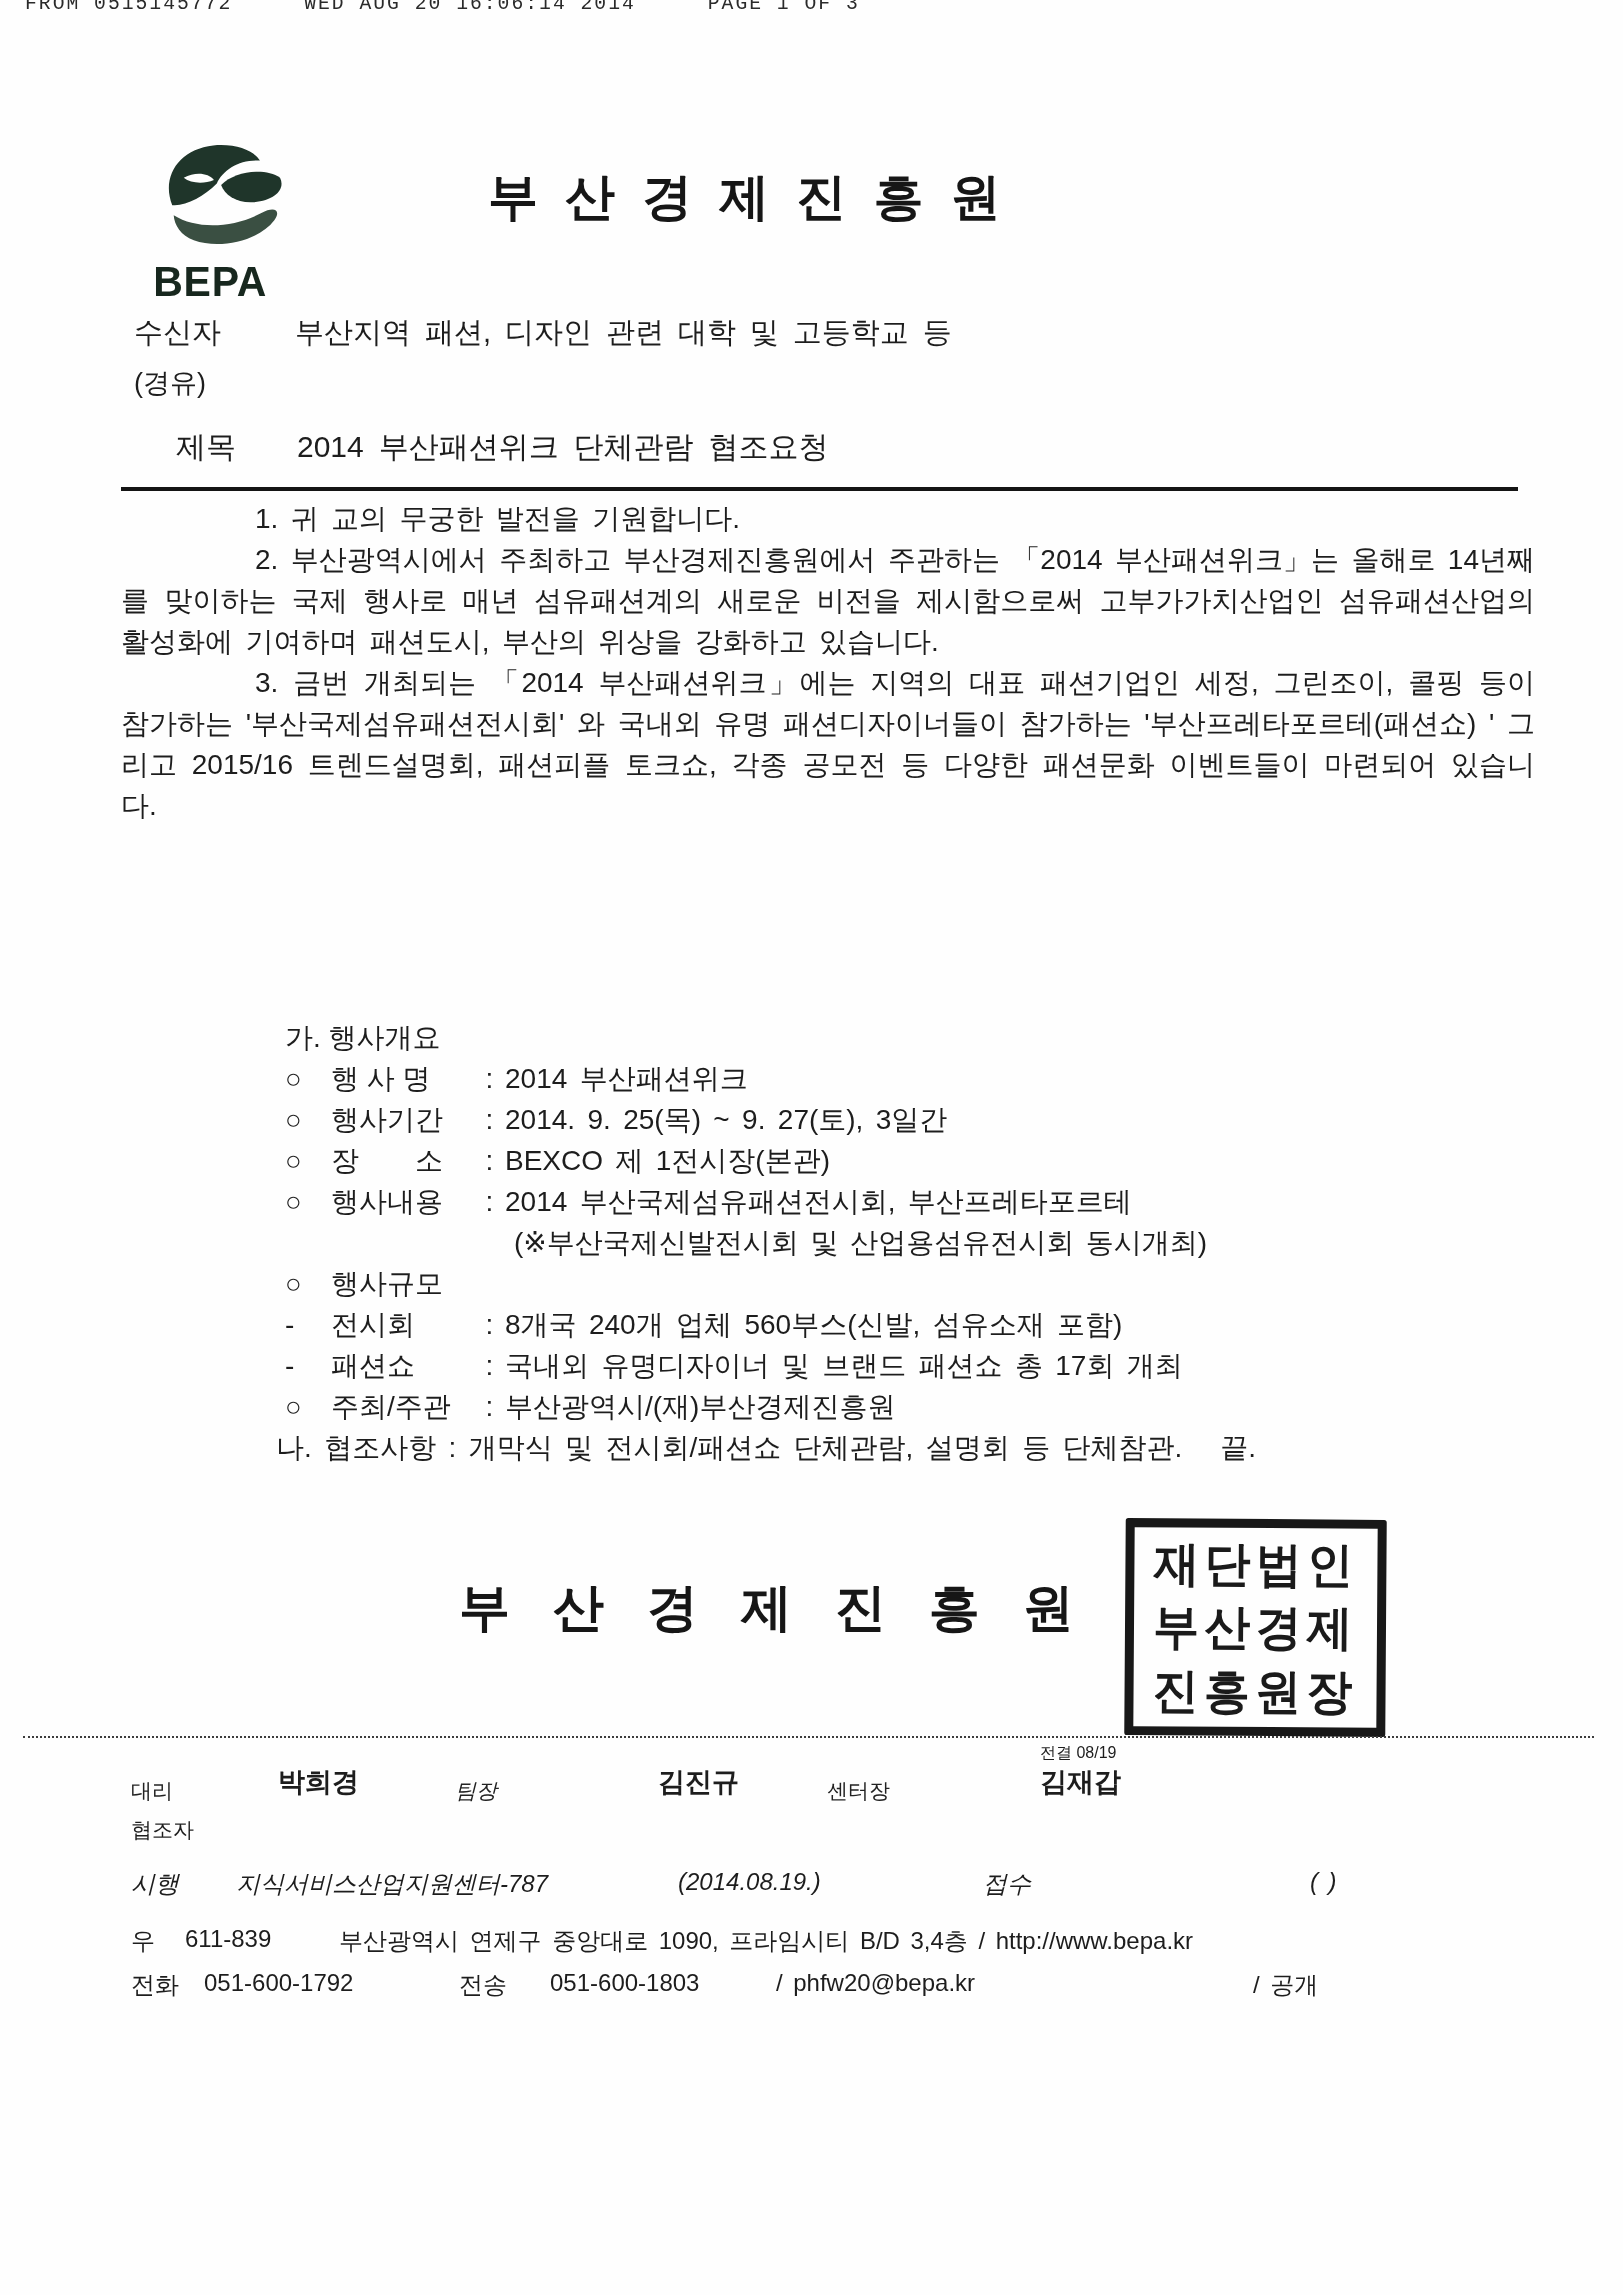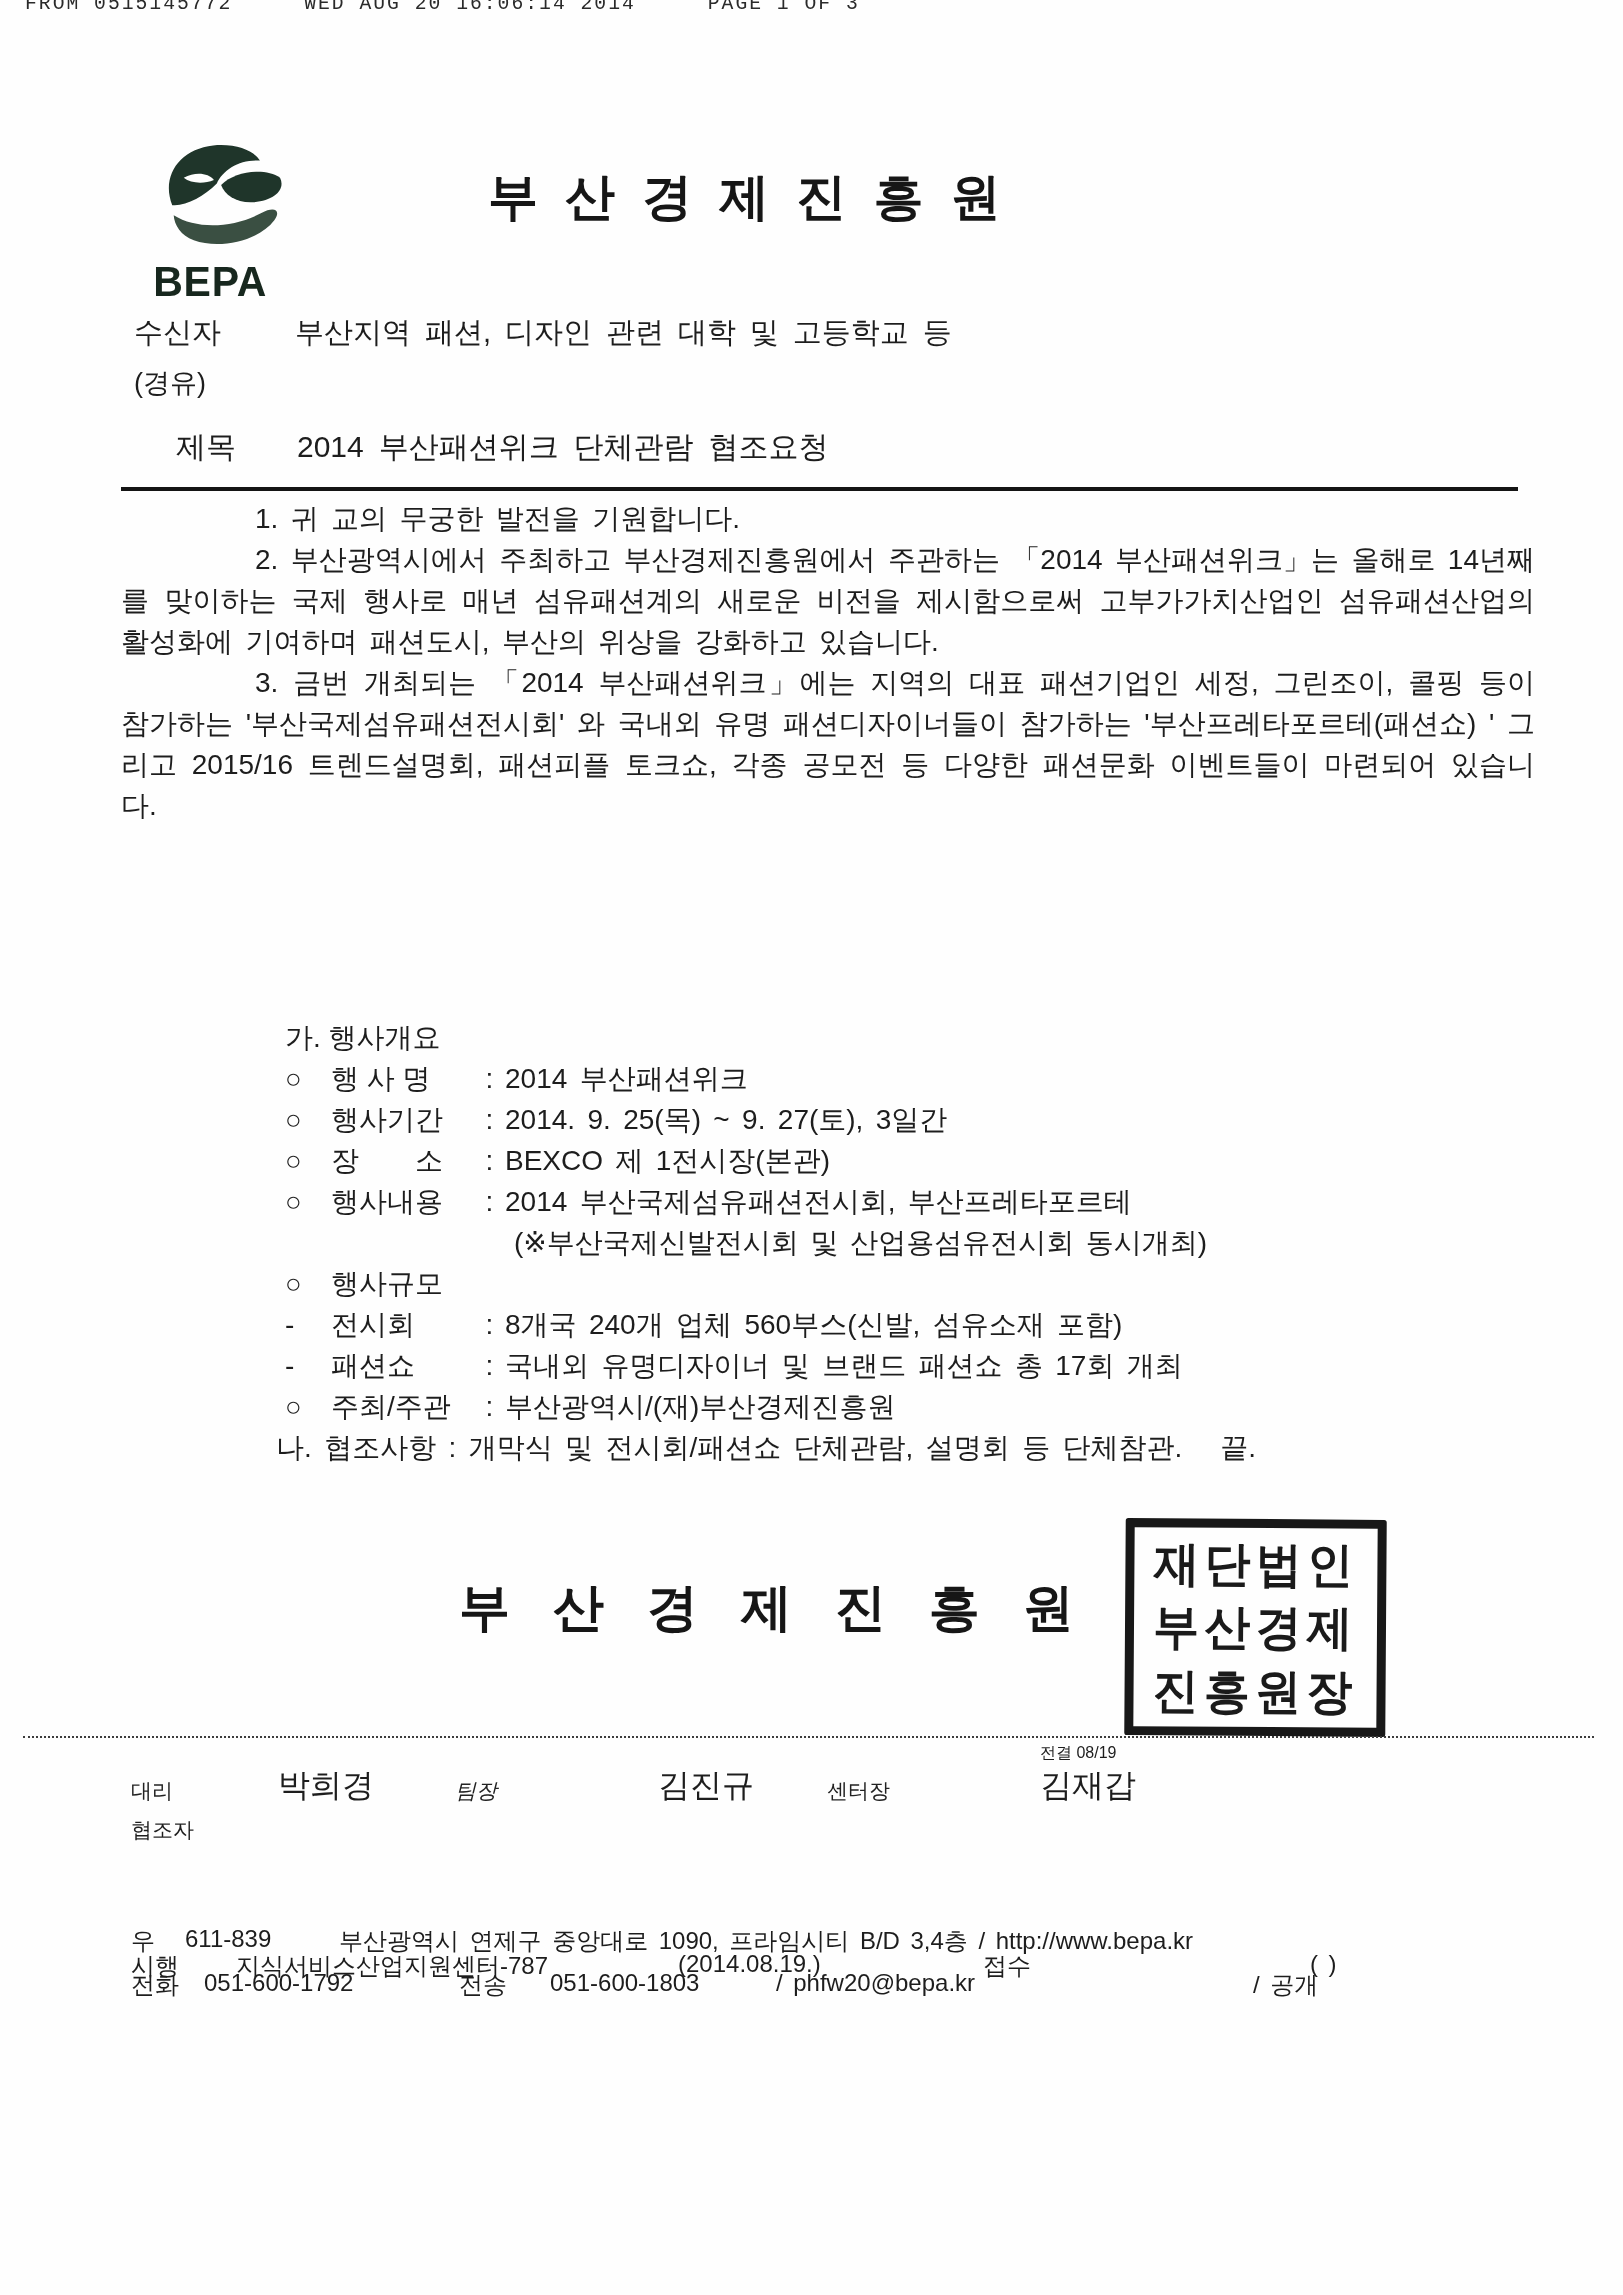--- a/index.html
+++ b/index.html
@@ -75,27 +75,27 @@
   .seal-row{
     font-size:46px;font-weight:700;letter-spacing:5.2px;text-align:center;
     color:#1a1a1a;line-height:60px;transform:scaleY(1.04);white-space:pre;
   }
   
   .dotted{position:absolute;top:1736px;left:23px;right:29.5px;border-top:2.6px dotted #3c3c3c;}
   .approval-note{position:absolute;top:1743px;left:1040px;font-size:16px;}
   .officials{position:absolute;top:1761px;left:0;width:1623px;height:46px;}
   .officials span{position:absolute;white-space:pre;}
   .off-title{font-size:21px;color:#222;top:9.2px;margin-top:7px;}
-  .off-name{font-size:32px;font-weight:400;top:2.6px;}
+  .off-name{font-size:27px;font-weight:700;top:2.6px;}
   .t1{left:131px;}  .n1{left:278px;}
   .t2{left:455px;font-style:italic;}  .n2{left:658px;}
   .t3{left:827px;} .n3{left:1040px;}
   .cooperator{position:absolute;top:1816px;left:131px;font-size:21px;}
   .exec-row,.addr-row,.phone-row{position:absolute;left:0;width:1623px;height:39px;font-size:24px;}
-  .exec-row{top:1950px;}
+  .exec-row{top:1868px;font-style:italic;}
   .addr-row{top:1925px;}
   .phone-row{top:1969px;}
   .exec-row span,.addr-row span,.phone-row span{position:absolute;white-space:pre;word-spacing:3.9px;}
   .x-label{left:131px;}
   .x-doc{left:236px;}
   .x-date{left:678px;}
   .x-receipt{left:983px;}
   .x-recval{left:1310px;}
   .x-postal-label{left:131px;}
   .x-postal{left:185px;}

